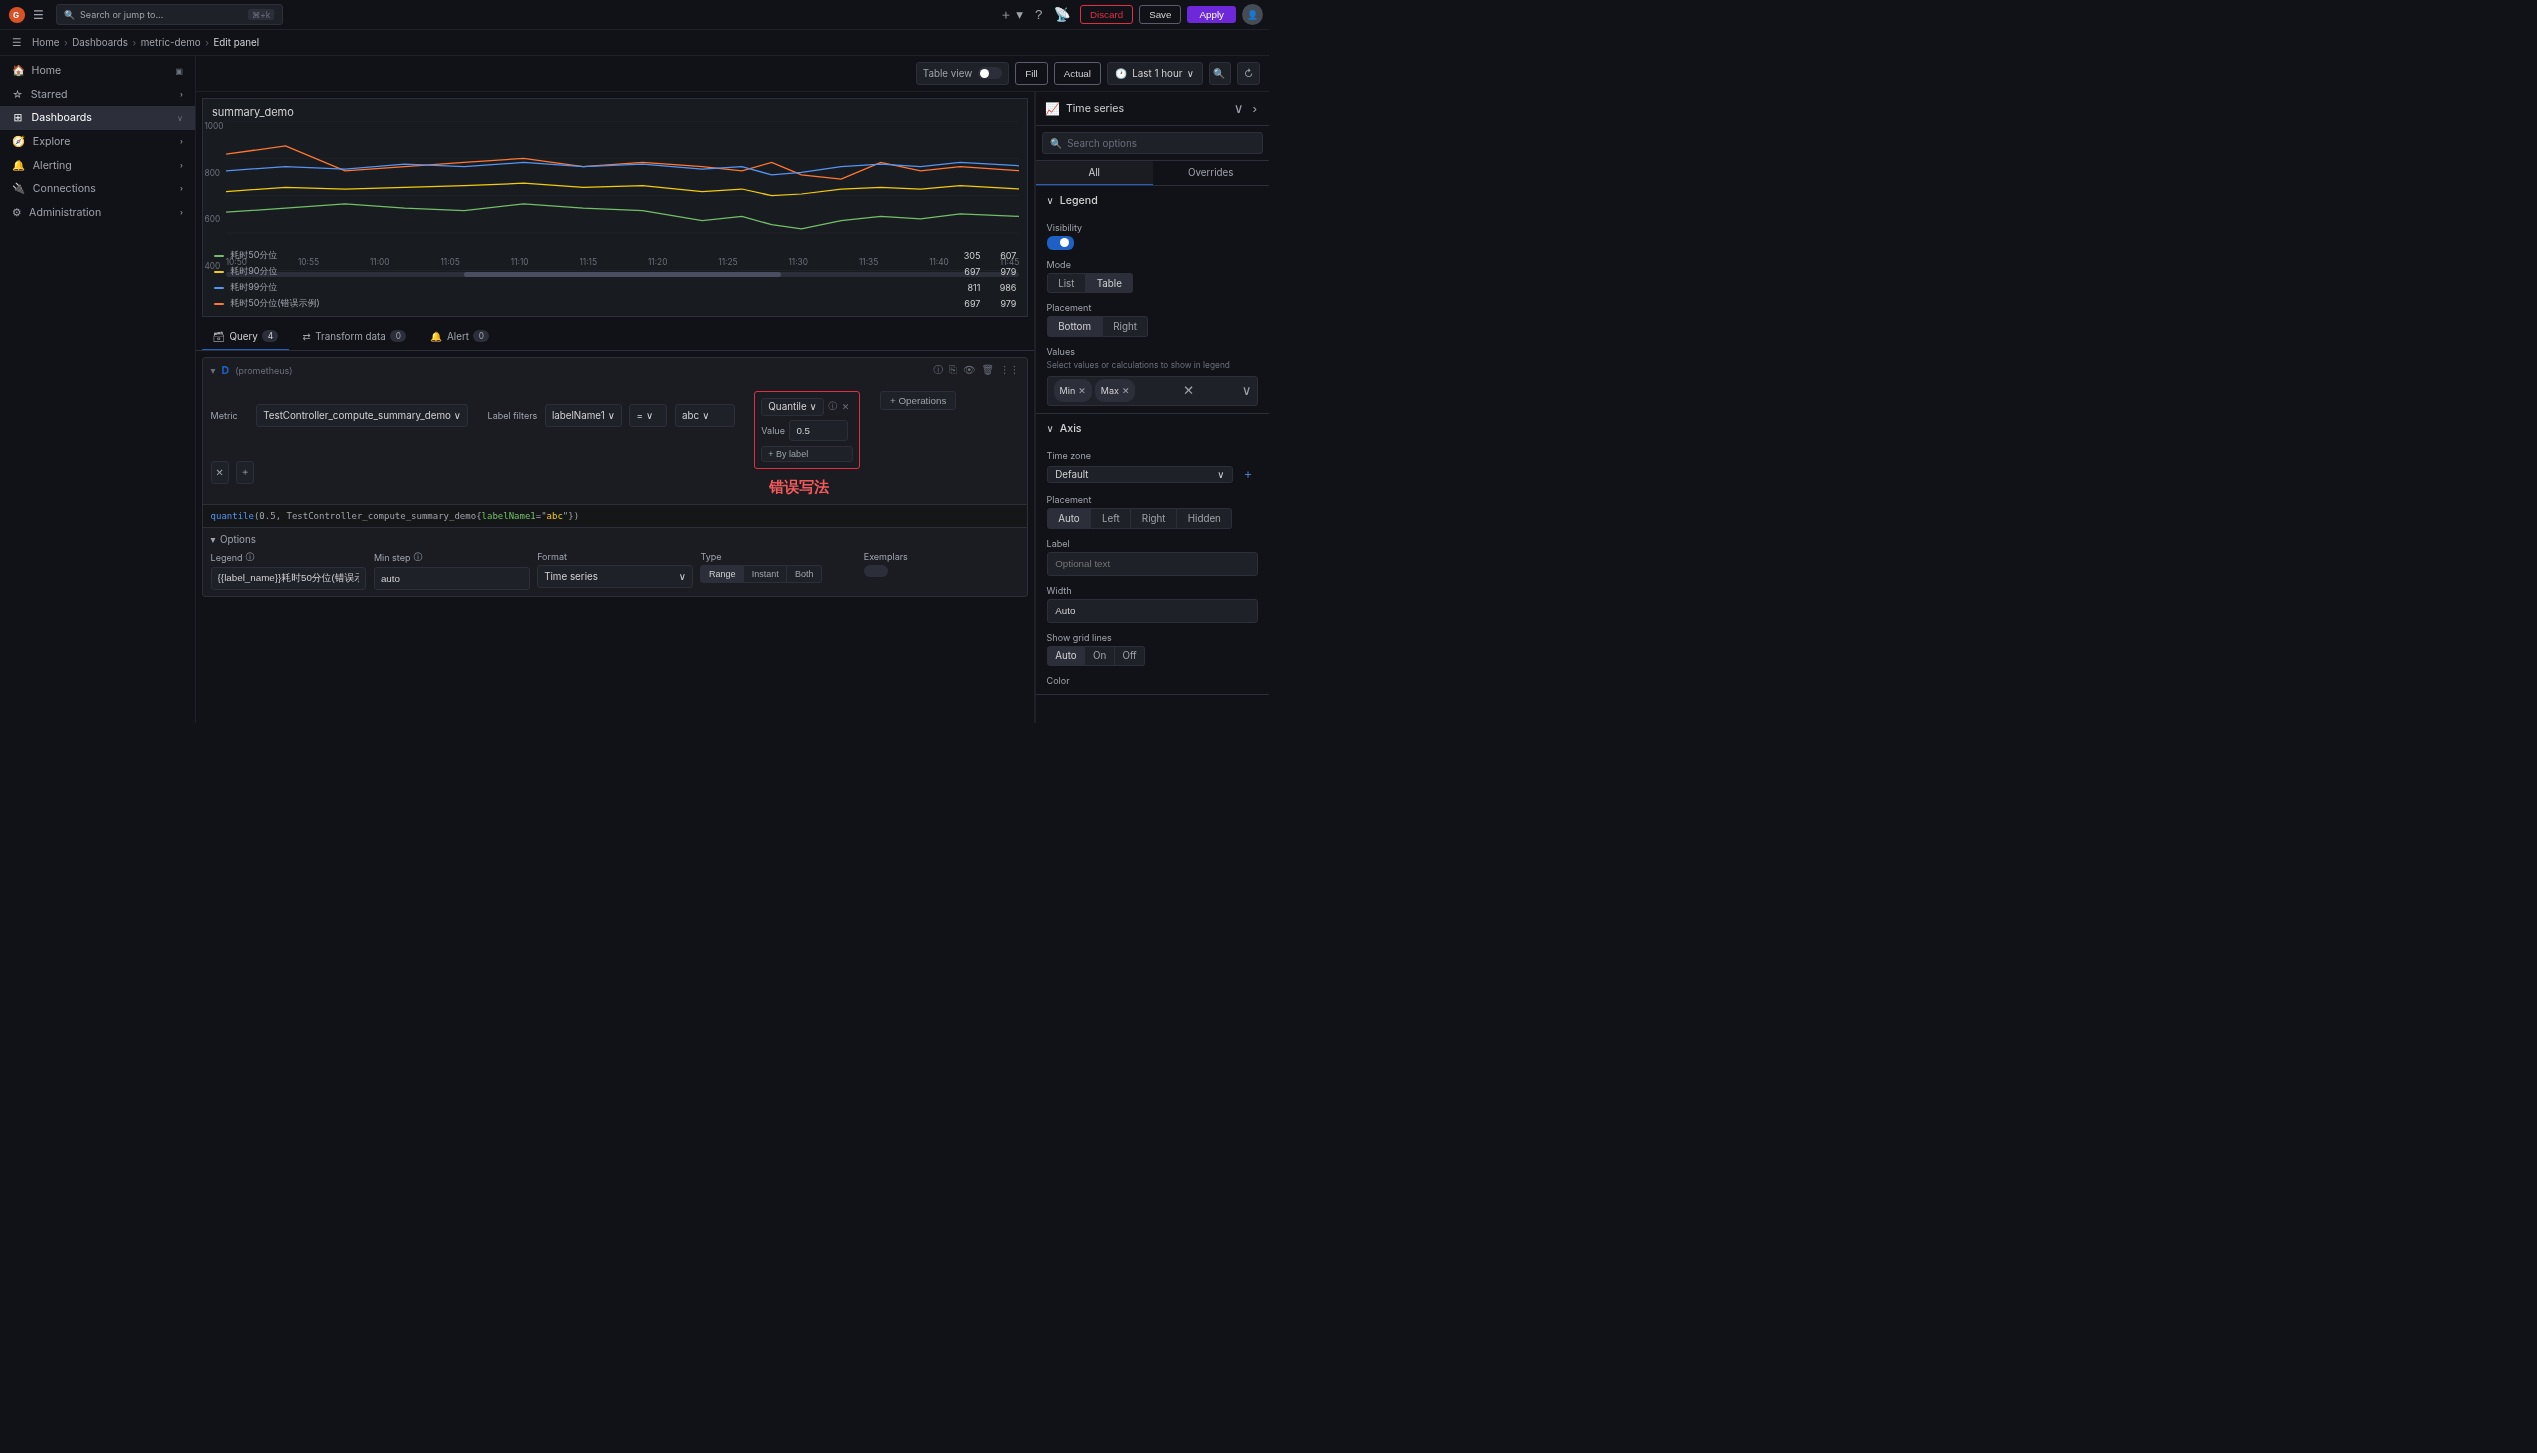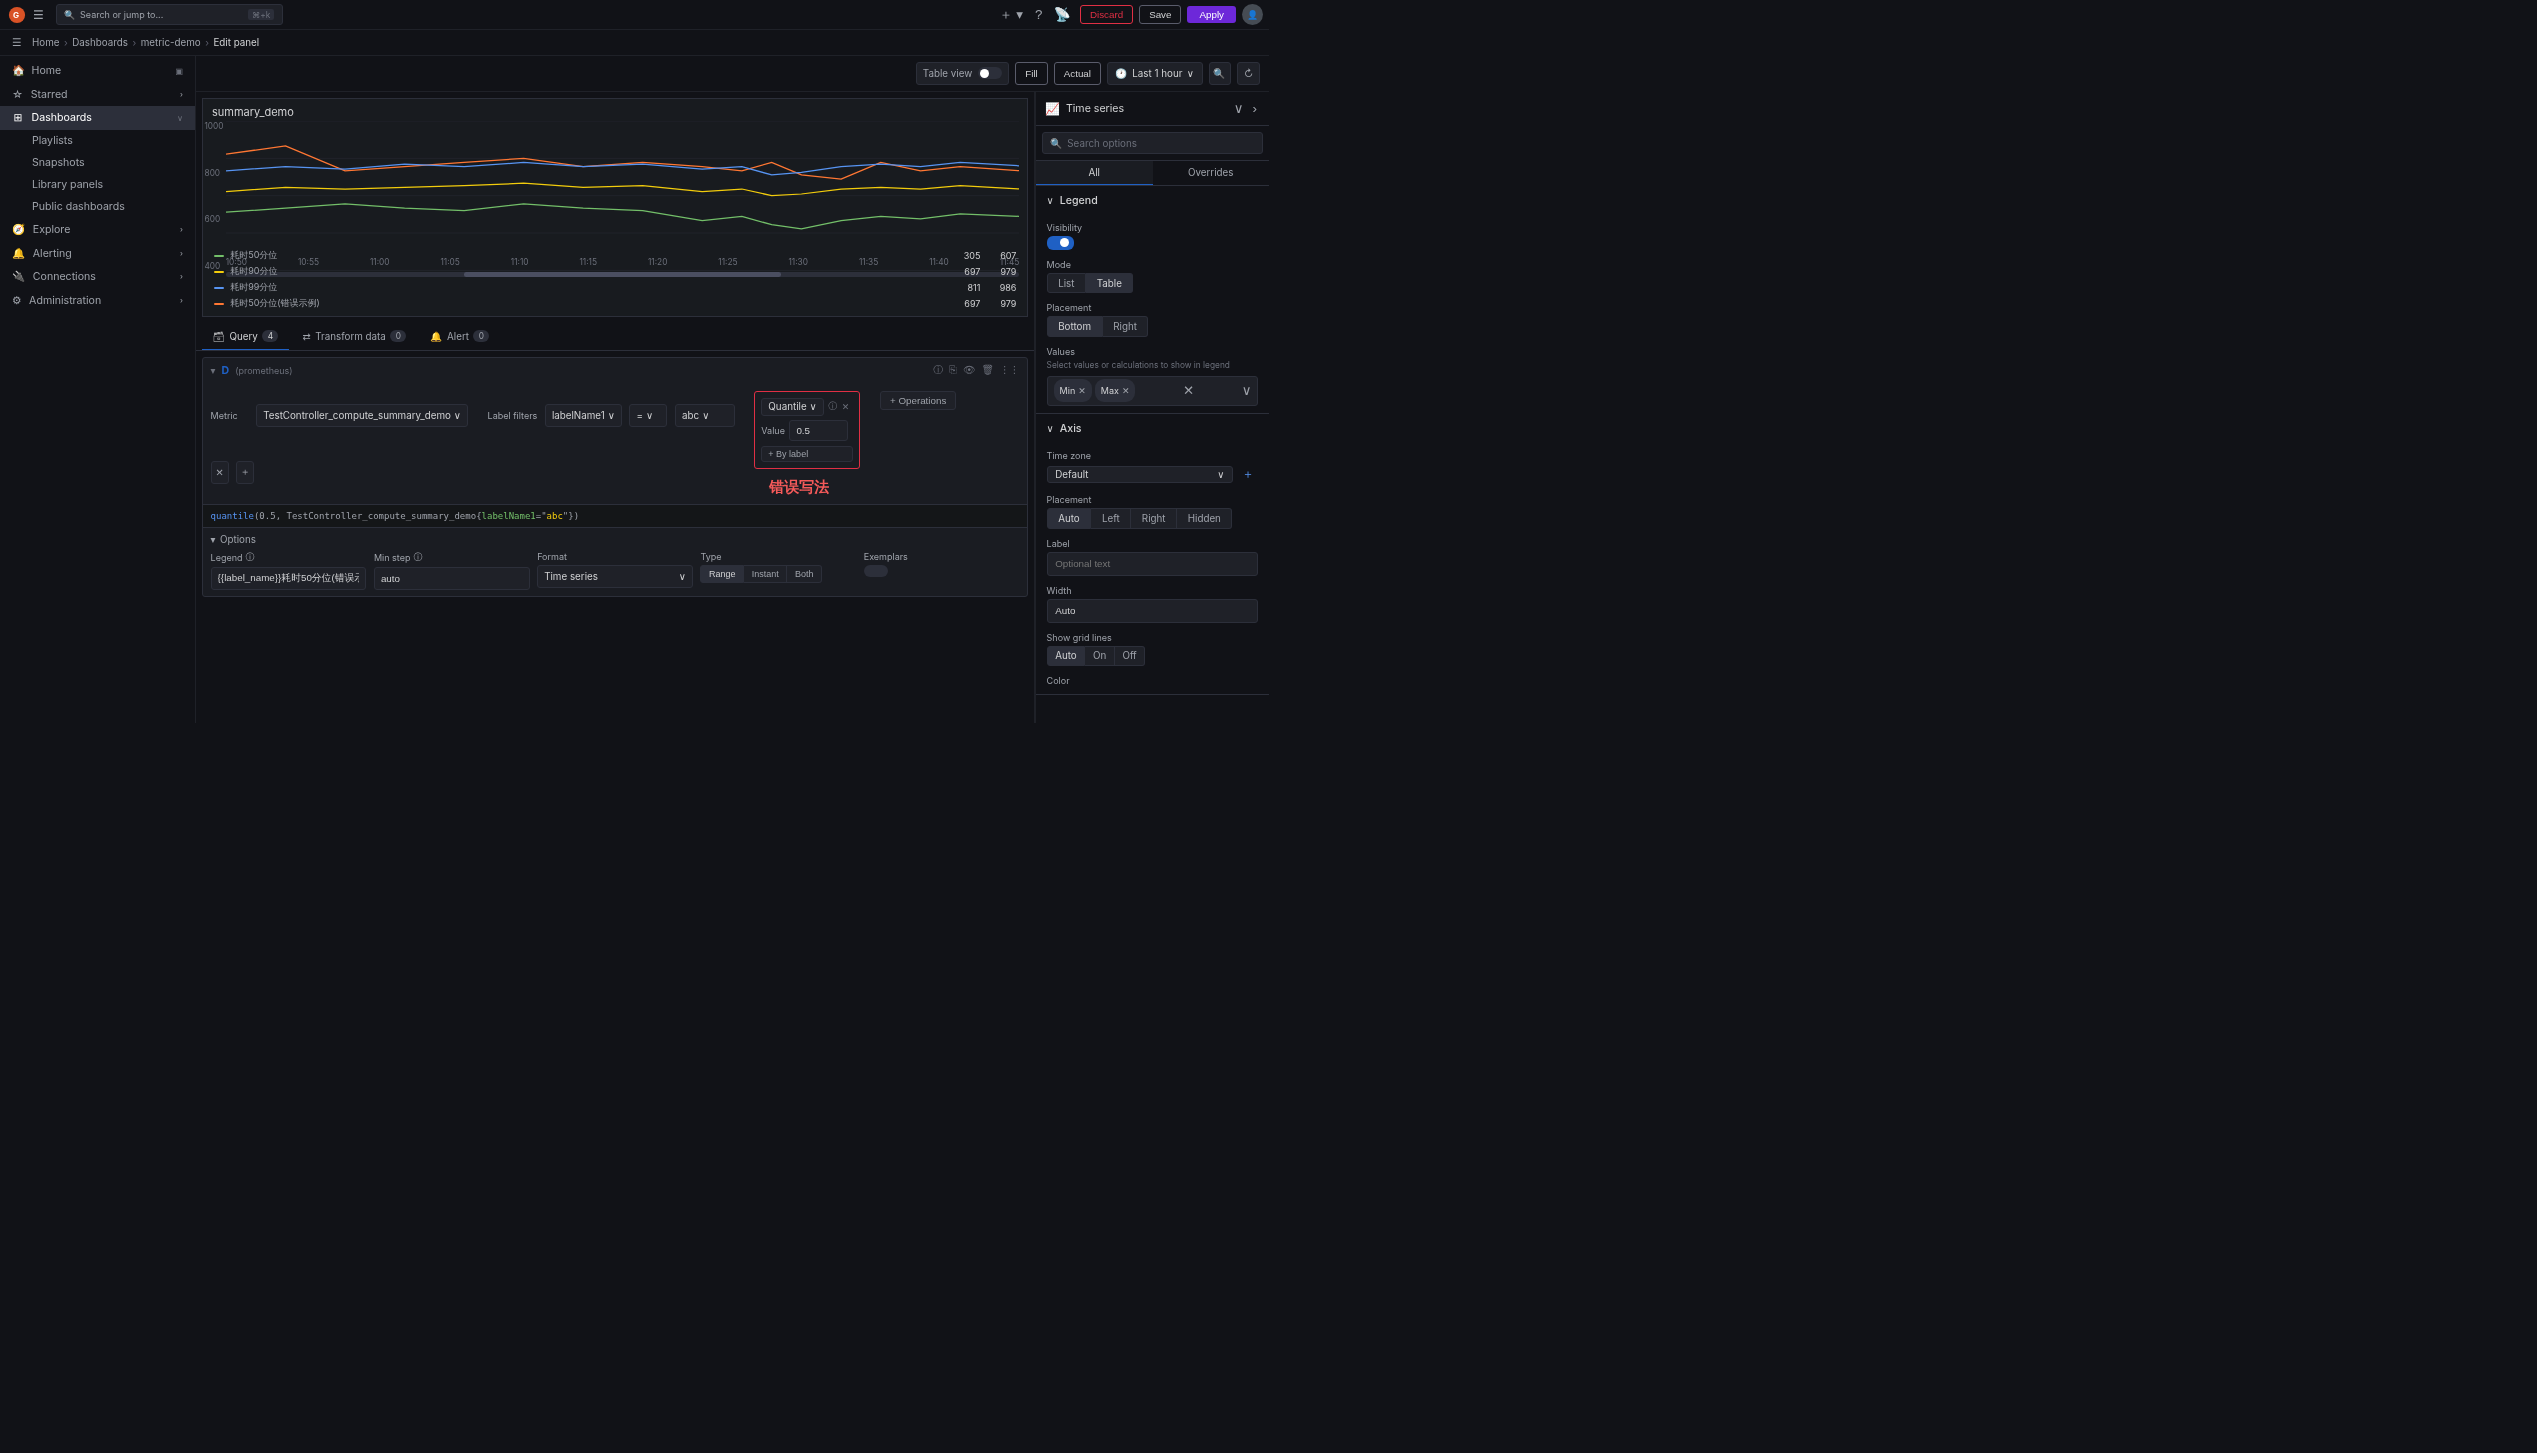--- a/index.html
+++ b/index.html
@@ -239,26 +239,20 @@
       <div class="sidebar-expand">
         <span class="icon">☆</span>
         <span>Starred</span>
         <span class="chevron">›</span>
       </div>
       <div class="sidebar-item active">
         <span class="icon">⊞</span>
         <span>Dashboards</span>
         <span style="margin-left:auto;color:#6b6f7a;font-size:8.3px;">∨</span>
       </div>
-      <div class="sidebar-sub">
-        <div class="sidebar-sub-item">Playlists</div>
-        <div class="sidebar-sub-item">Snapshots</div>
-        <div class="sidebar-sub-item">Library panels</div>
-        <div class="sidebar-sub-item">Public dashboards</div>
-      </div>
       <div class="sidebar-expand">
         <span class="icon">🧭</span>
         <span>Explore</span>
         <span class="chevron">›</span>
       </div>
       <div class="sidebar-expand">
         <span class="icon">🔔</span>
         <span>Alerting</span>
         <span class="chevron">›</span>
       </div>

